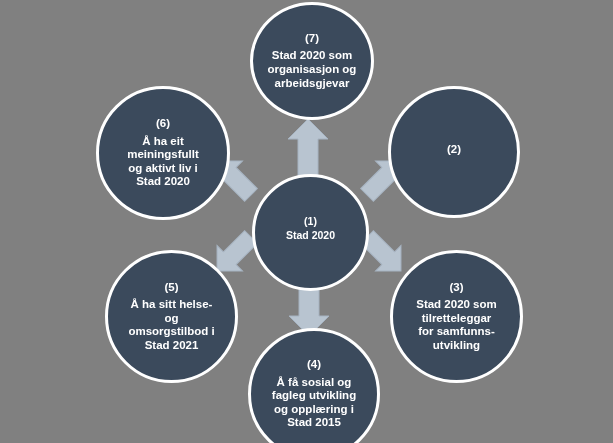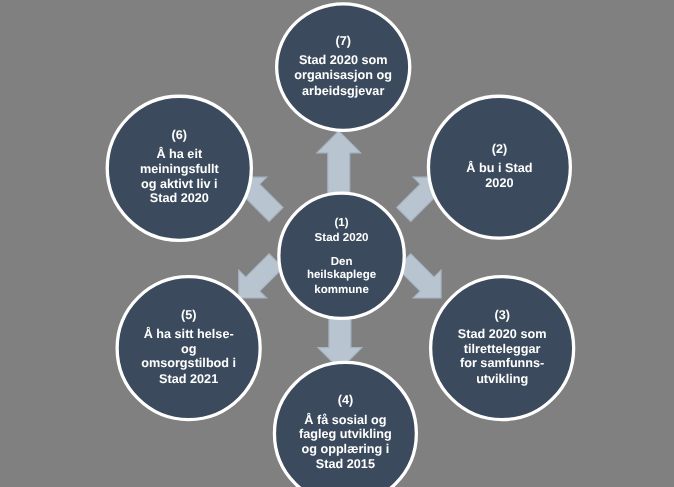--- a/index.html
+++ b/index.html
@@ -116,22 +116,20 @@
 
   <div class="node" id="node-7">
     <span class="num">(7)</span>
     <span class="body">Stad 2020 som
 organisasjon og
 arbeidsgjevar</span>
   </div>
 
   <div class="node" id="node-2">
     <span class="num">(2)</span>
-    <span class="body">Å bu i Stad
-2020</span>
   </div>
 
   <div class="node" id="node-3">
     <span class="num">(3)</span>
     <span class="body">Stad 2020 som
 tilretteleggar
 for samfunns-
 utvikling</span>
   </div>
 
@@ -155,18 +153,15 @@
     <span class="num">(6)</span>
     <span class="body">Å ha eit
 meiningsfullt
 og aktivt liv i
 Stad 2020</span>
   </div>
 
   <div class="node" id="node-1">
     <span class="num">(1)</span>
     <span class="sub1">Stad 2020</span>
-    <span class="body">Den
-heilskaplege
-kommune</span>
   </div>
 
 </div>
 
 </body></html>

